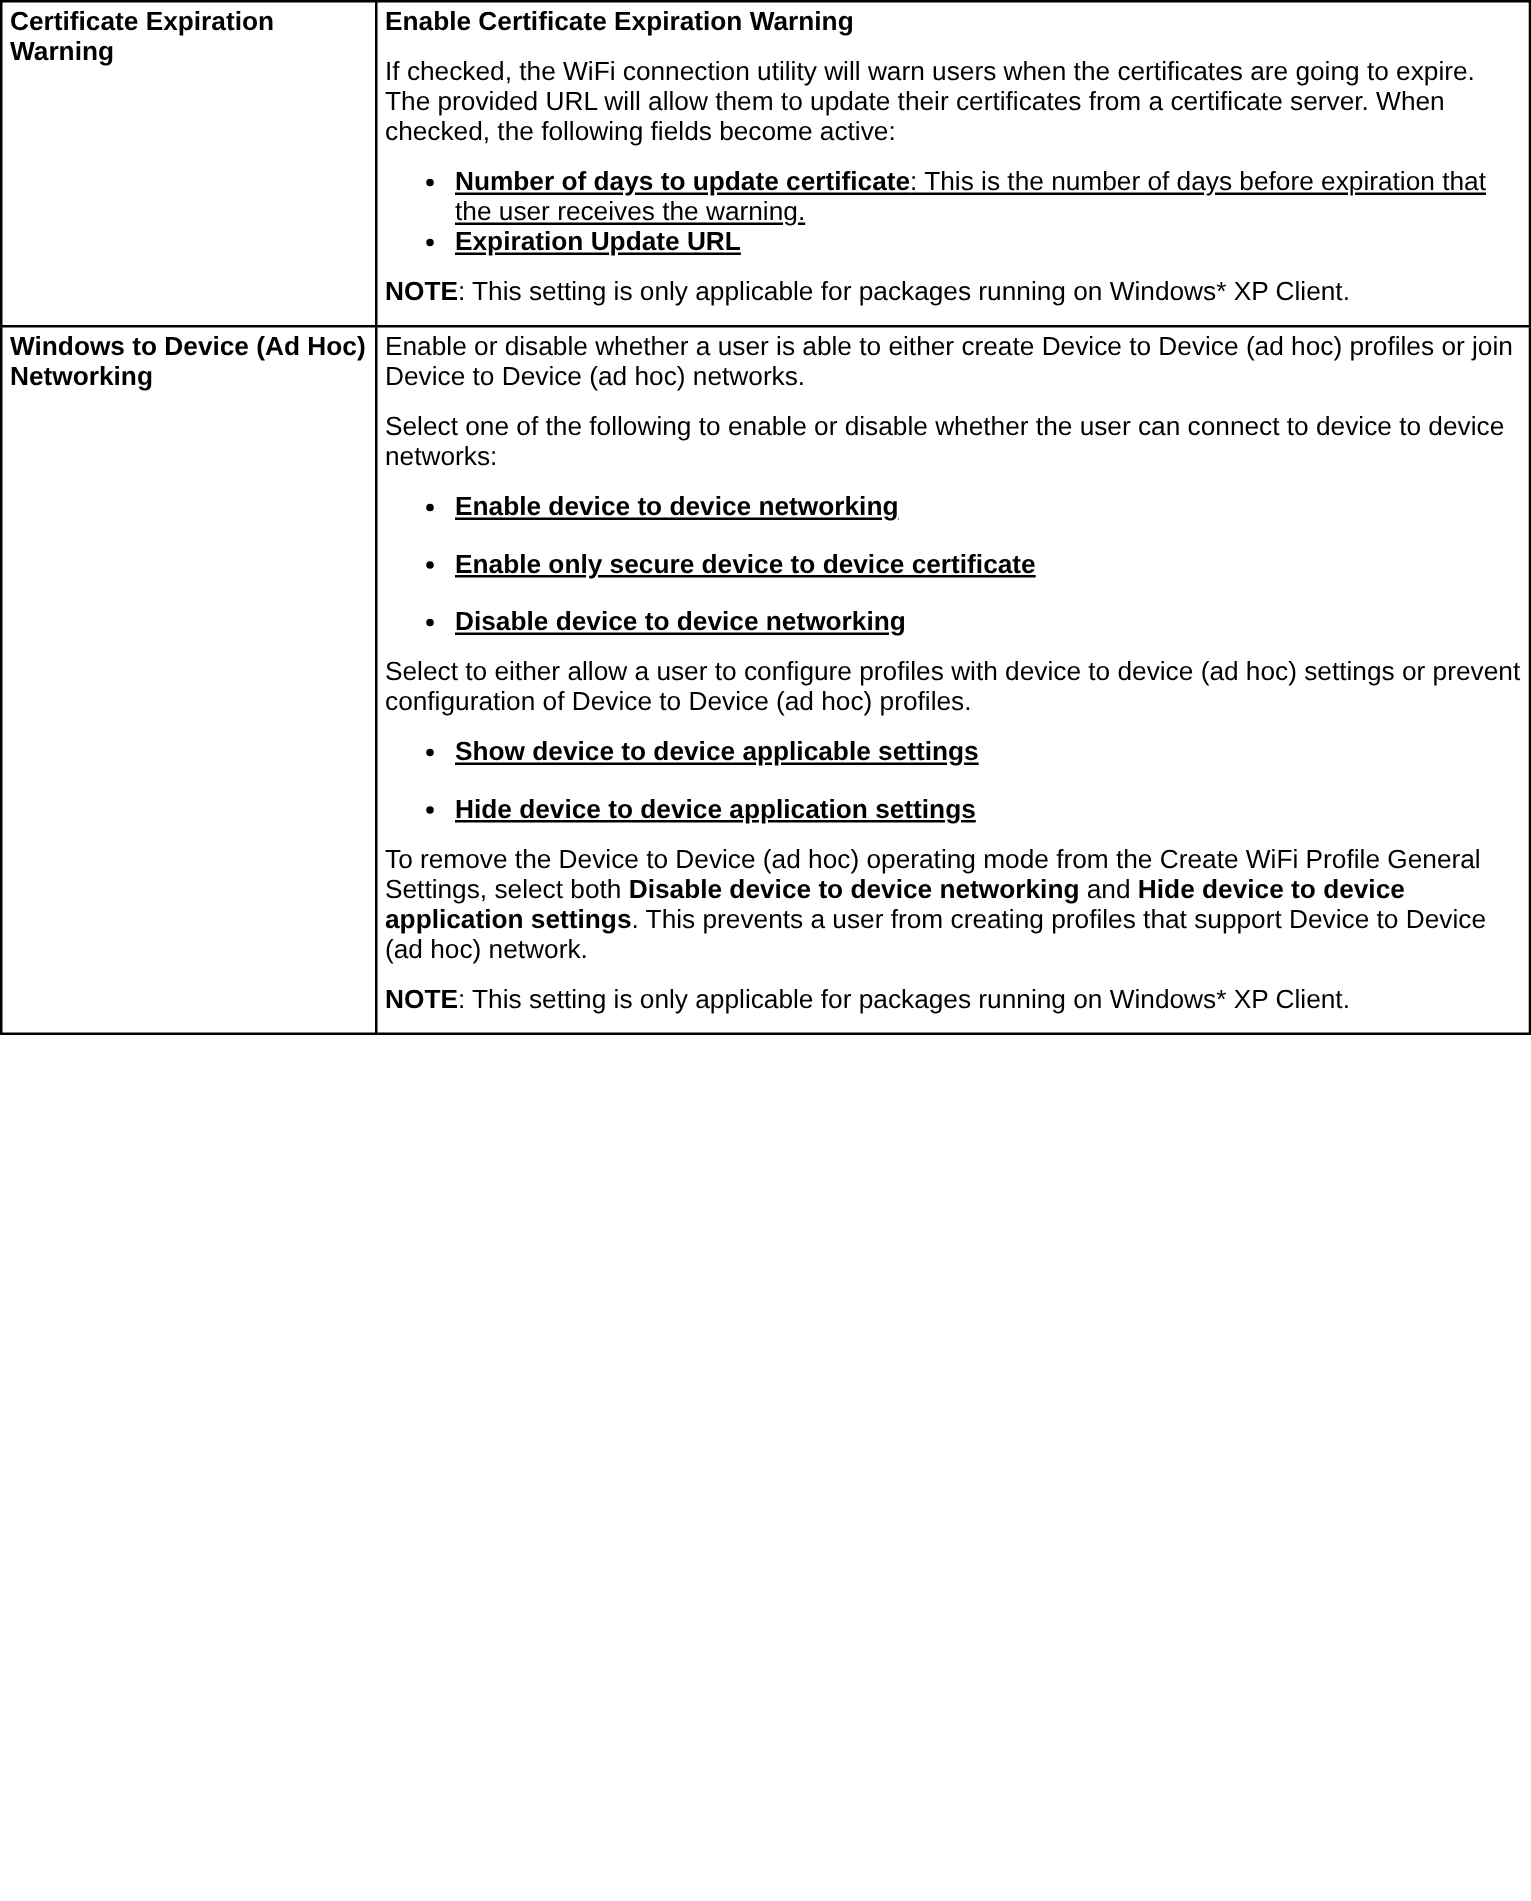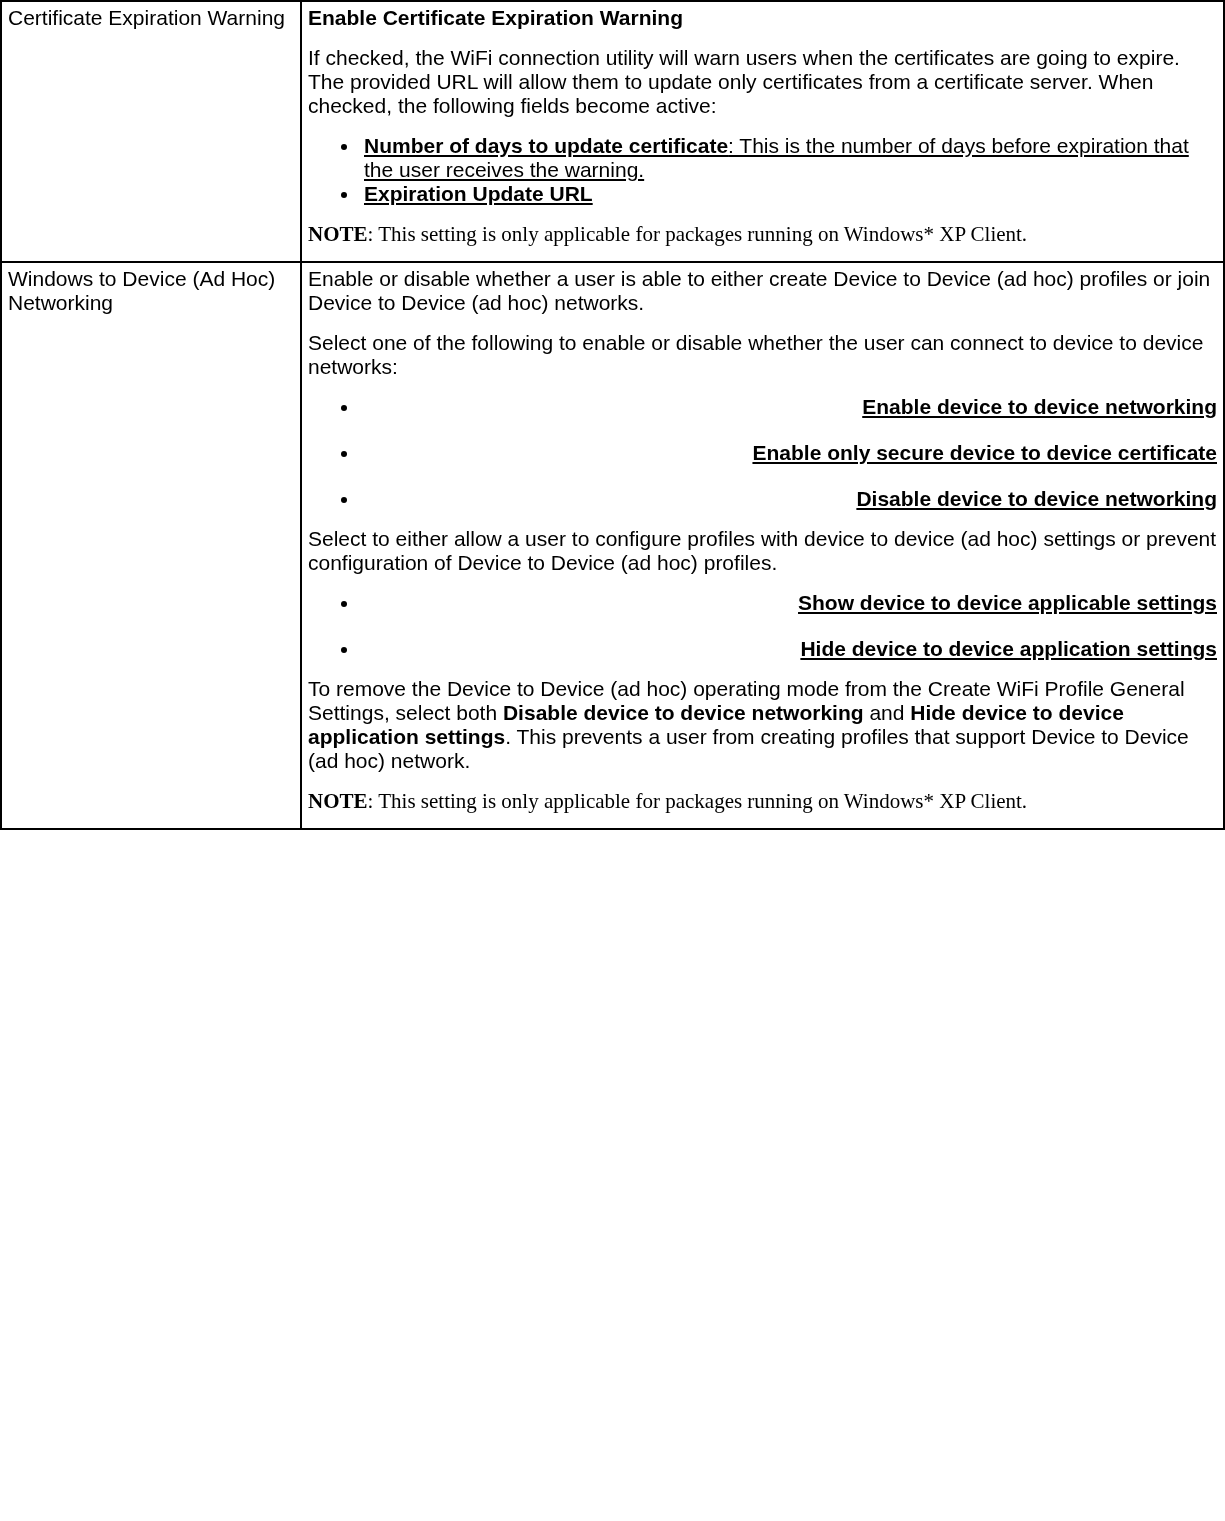--- a/index.html
+++ b/index.html
@@ -15,68 +15,66 @@
       width: 100%;
       table-layout: fixed;
     }
     td {
       border: 2px solid #000;
       vertical-align: top;
       padding: 4px 6px 14px 6px;
     }
     td.left-col {
       width: 286px;
-      font-weight: normal;
+      font-weight: bold;
     }
     td.right-col {
       width: auto;
       margin-left: 32px;
     }
     .title {
       font-weight: bold;
     }
     p {
       margin: 0 0 16px 0;
     }
     ul {
       margin: 0 0 16px 0;
       padding-left: 52px;
       text-decoration: underline;
     }
     ul.spaced li {
       margin-bottom: 22px;
-      text-align: right;
     }
     ul.spaced li:last-child {
       margin-bottom: 0;
     }
     li {
       padding-left: 4px;
     }
     .bold {
       font-weight: bold;
     }
     .nowrap-section p:last-child {
       margin-bottom: 0;
-      font-family: Liberation Serif, serif;
     }
   </style>
 </head>
 <body>
 
 <table>
   <tbody>
       <tr>
     <td class="left-col">
       <span>Certificate Expiration Warning</span>
     </td>
     <td class="right-col">
       <div class="nowrap-section">
         <p class="title">Enable Certificate Expiration Warning</p>
-        <p>If checked, the WiFi connection utility will warn users when the certificates are going to expire. The provided URL will allow them to update only certificates from a certificate server. When checked, the following fields become active:</p>
+        <p>If checked, the WiFi connection utility will warn users when the certificates are going to expire. The provided URL will allow them to update their certificates from a certificate server. When checked, the following fields become active:</p>
         <ul>
           <li><span class="bold">Number of days to update certificate</span><span>: This is the number of days before expiration that the user receives the warning.</span></li>
           <li><span class="bold">Expiration Update URL</span></li>
         </ul>
         <p><span class="bold">NOTE</span><span>: This setting is only applicable for packages running on Windows* XP Client.</span></p>
       </div>
     </td>
   </tr>
   <tr>
     <td class="left-col">

